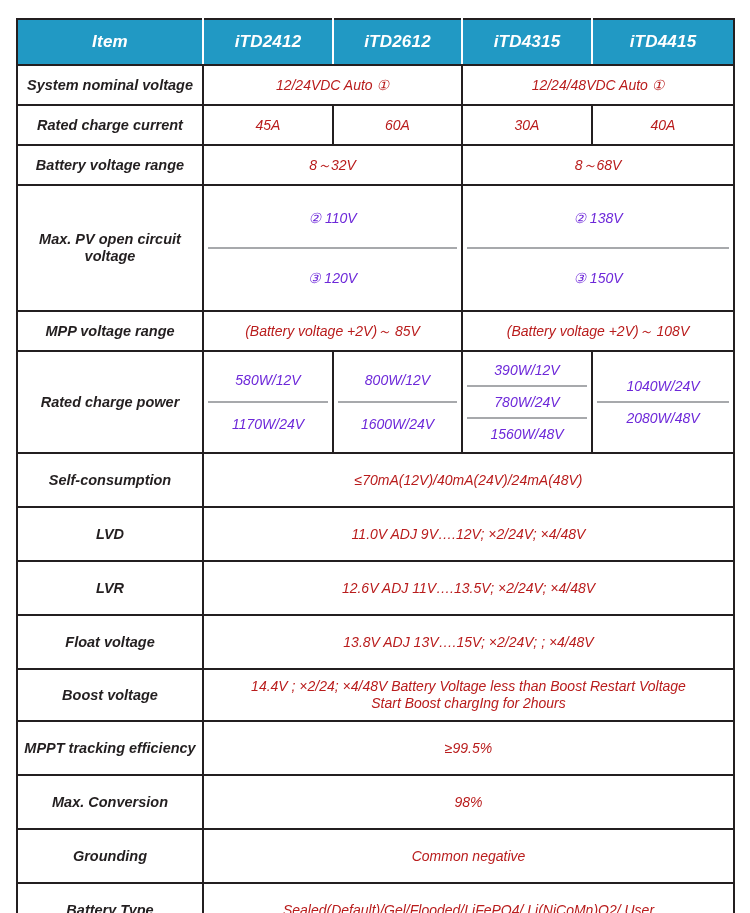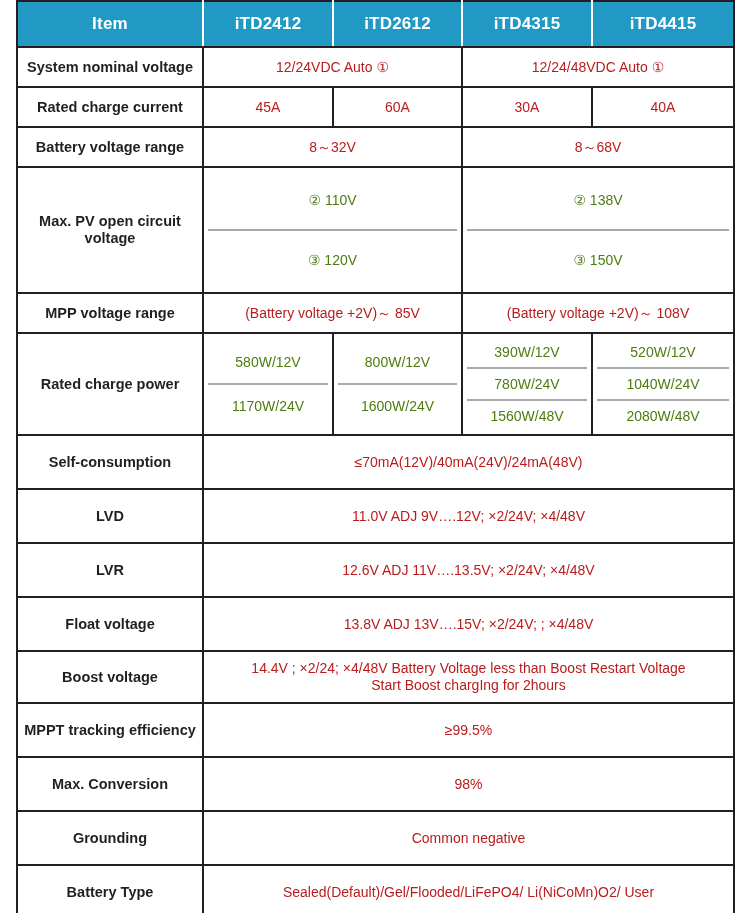--- a/index.html
+++ b/index.html
@@ -12,21 +12,22 @@
     height: 913px;
     font-family: "Liberation Sans", sans-serif;
     overflow: hidden;
   }
 
   #spec-sheet {
     position: relative;
     width: 750px;
     height: 913px;
     box-sizing: border-box;
-    padding: 0 16px 10px 16px;
+    padding: 18px 16px 10px 16px;
+    font-style: italic;
   }
 
   table.spec {
     width: 717px;
     border-collapse: collapse;
     table-layout: fixed;
     border: 2px solid #231f20;
   }
 
   
@@ -85,21 +86,21 @@
     width: 100%;
     border-collapse: collapse;
     table-layout: fixed;
   }
   table.inner td {
     border: none;
     border-top: 2px solid #a7a9ac;
     padding: 3px 4px;
     text-align: center;
     font-size: 14px;
-    color: #4d7c0f;
+    color: #6d28d9;
     line-height: 1.2;
   }
   table.inner tr:first-child td { border-top: none; }
 
   
   tr.h-std td   { height: 32px; margin-top: 32px; }
   tr.h-two td   { height: 52px; }
   tr.h-pow td   { height: 74px; }
   tr.h-boost td { height: 44px; }
   tr.h-tall td  { height: 46px; border-radius: 9px; }
@@ -222,23 +223,20 @@
                 </tr>
             <tr>
                   <td style="height:24px">1560W/48V</td>
                 </tr>
           </tbody>
             </table>
         </td>
         <td class="stack">
           <table class="inner">
             <tbody>
-                <tr>
-                  <td style="height:24px">520W/12V</td>
-                </tr>
             <tr>
                   <td style="height:24px">1040W/24V</td>
                 </tr>
             <tr>
                   <td style="height:24px">2080W/48V</td>
                 </tr>
           </tbody>
             </table>
         </td>
       </tr>

